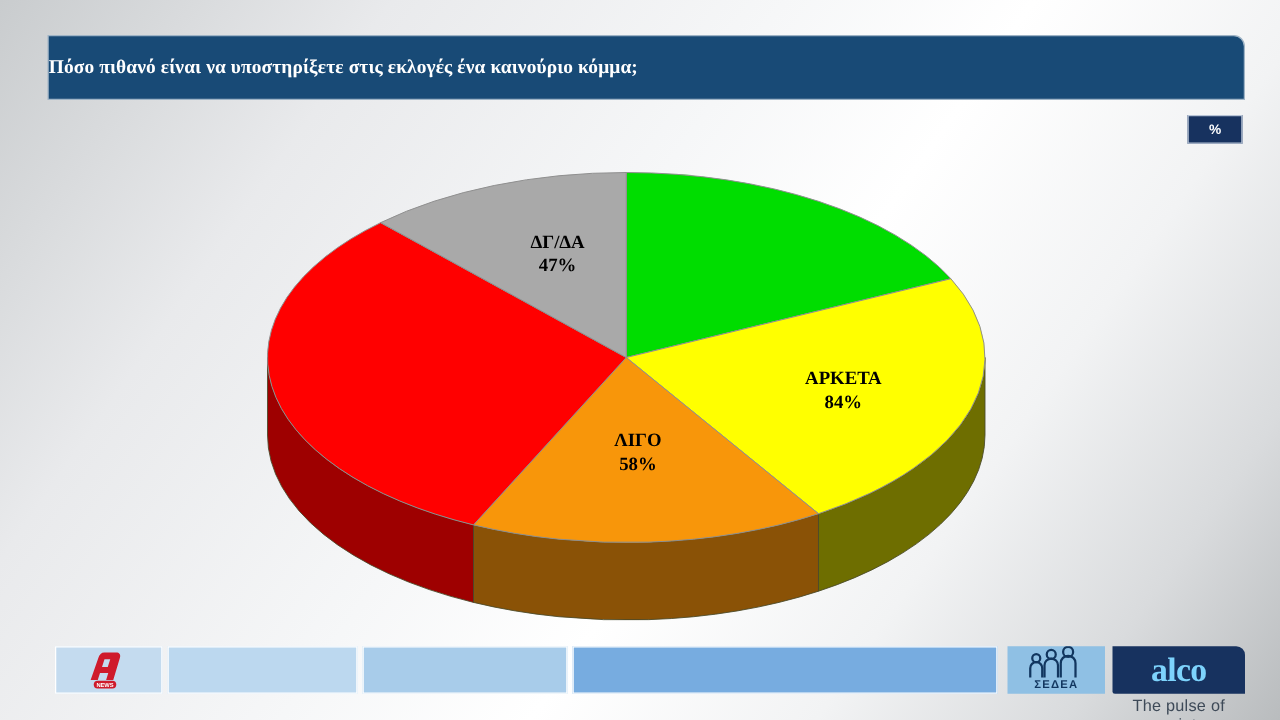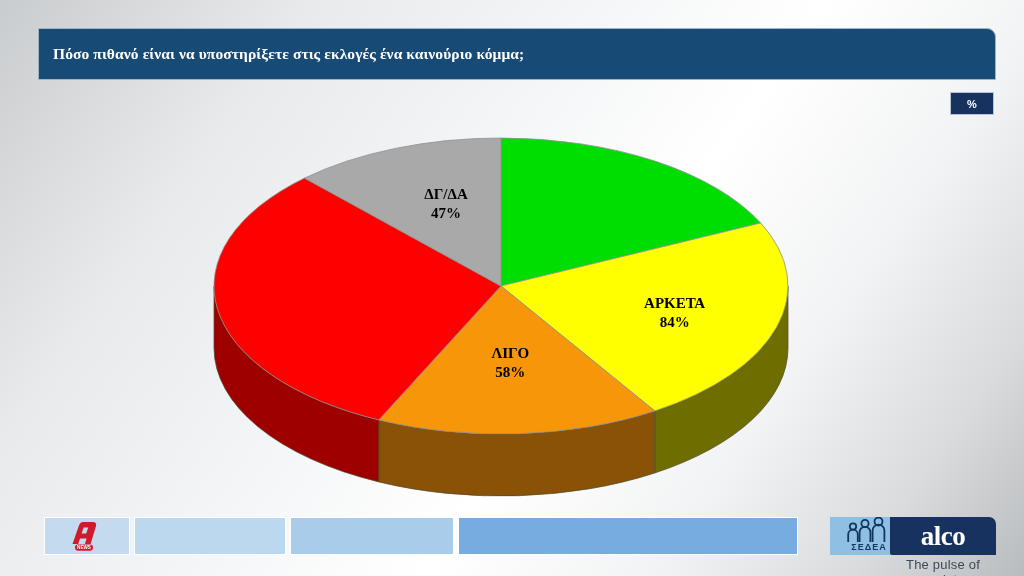--- a/index.html
+++ b/index.html
@@ -35,21 +35,20 @@
     border-top-right-radius: 9px;
     box-sizing: border-box;
     display: flex;
     align-items: center;
   }
   #title-text {
     color: #ffffff;
     font-size: 15.5px;
     font-weight: bold;
     letter-spacing: 0.1px;
-    padding-left: 14px;
     white-space: nowrap;
   }
 
   
   #pct-badge {
     position: absolute;
     left: 950px;
     top: 92px;
     width: 44px;
     height: 23px;
@@ -125,21 +124,20 @@
     position: absolute;
     left: 806px;
     top: 5px;
     width: 78px;
     height: 38px;
     background: #8fc0e4;
     display: flex;
     flex-direction: column;
     align-items: center;
     justify-content: flex-start;
-    margin-left: 24px;
   }
   #sedea-text {
     font-family: "Liberation Sans", sans-serif;
     font-size: 9px;
     font-weight: bold;
     color: #12365f;
     letter-spacing: 1px;
     margin-top: -1px;
   }
 
@@ -151,21 +149,21 @@
     width: 106px;
     height: 38px;
     background: #17325f;
     border-top-right-radius: 7px;
     border-bottom-left-radius: 2px;
     display: flex;
     align-items: center;
     justify-content: center;
   }
   #alco-word {
-    color: #ffffff;
+    color: #7dd3fc;
     font-family: "Liberation Serif", serif;
     font-size: 27px;
     font-weight: bold;
     letter-spacing: -0.5px;
     line-height: 1;
   }
   #alco-tag {
     position: absolute;
     left: 890px;
     top: 45px;

